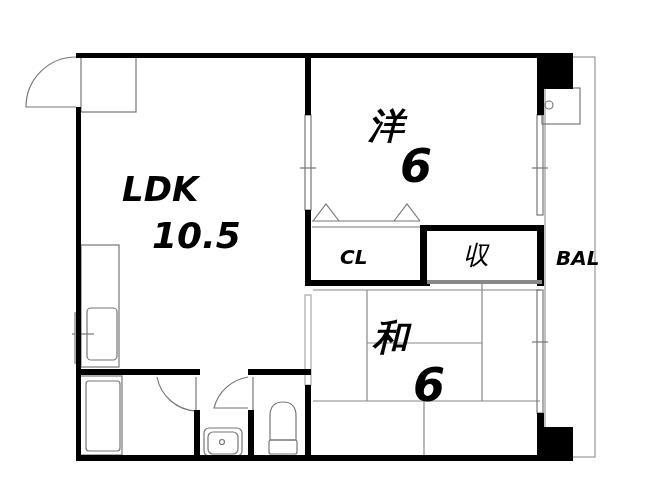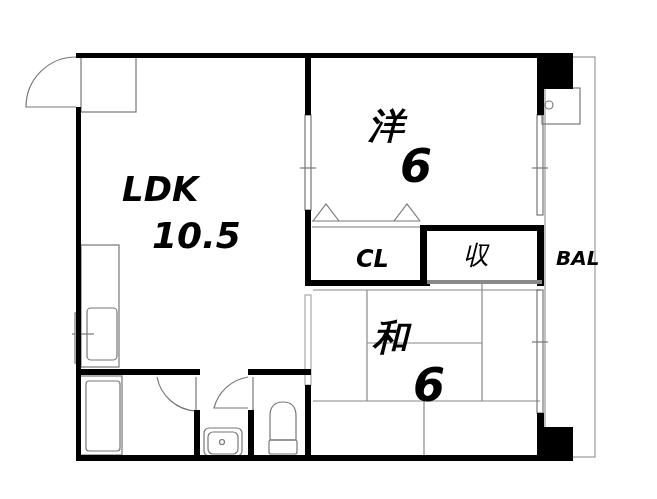--- a/index.html
+++ b/index.html
@@ -102,18 +102,18 @@
     <rect x="248" y="410" width="6" height="50"></rect>
   </g>
 </svg>
 
 <div class="lbl" style="left:122px; top:172px; font-size:34px;">LDK</div>
 <div class="lbl" style="left:152px; top:218px; font-size:36px;">10.5</div>
 
 <div class="lbl" style="left:368px; top:108px; font-size:36px;">洋</div>
 <div class="lbl" style="left:400px; top:143px; font-size:46px;">6</div>
 
-<div class="lbl" style="left:356px; top:247px; font-size:24px;">CL</div>
+<div class="lbl" style="left:340px; top:247px; font-size:20px;">CL</div>
 <div class="lbl" style="left:463px; top:242px; font-size:26px; font-weight:normal;">収</div>
 <div class="lbl" style="left:547px; top:248px; font-size:20px;margin-left:9px;">BAL</div>
 
 <div class="lbl" style="left:372px; top:320px; font-size:36px;">和</div>
 <div class="lbl" style="left:413px; top:362px; font-size:46px;">6</div>
 
 </body></html>

